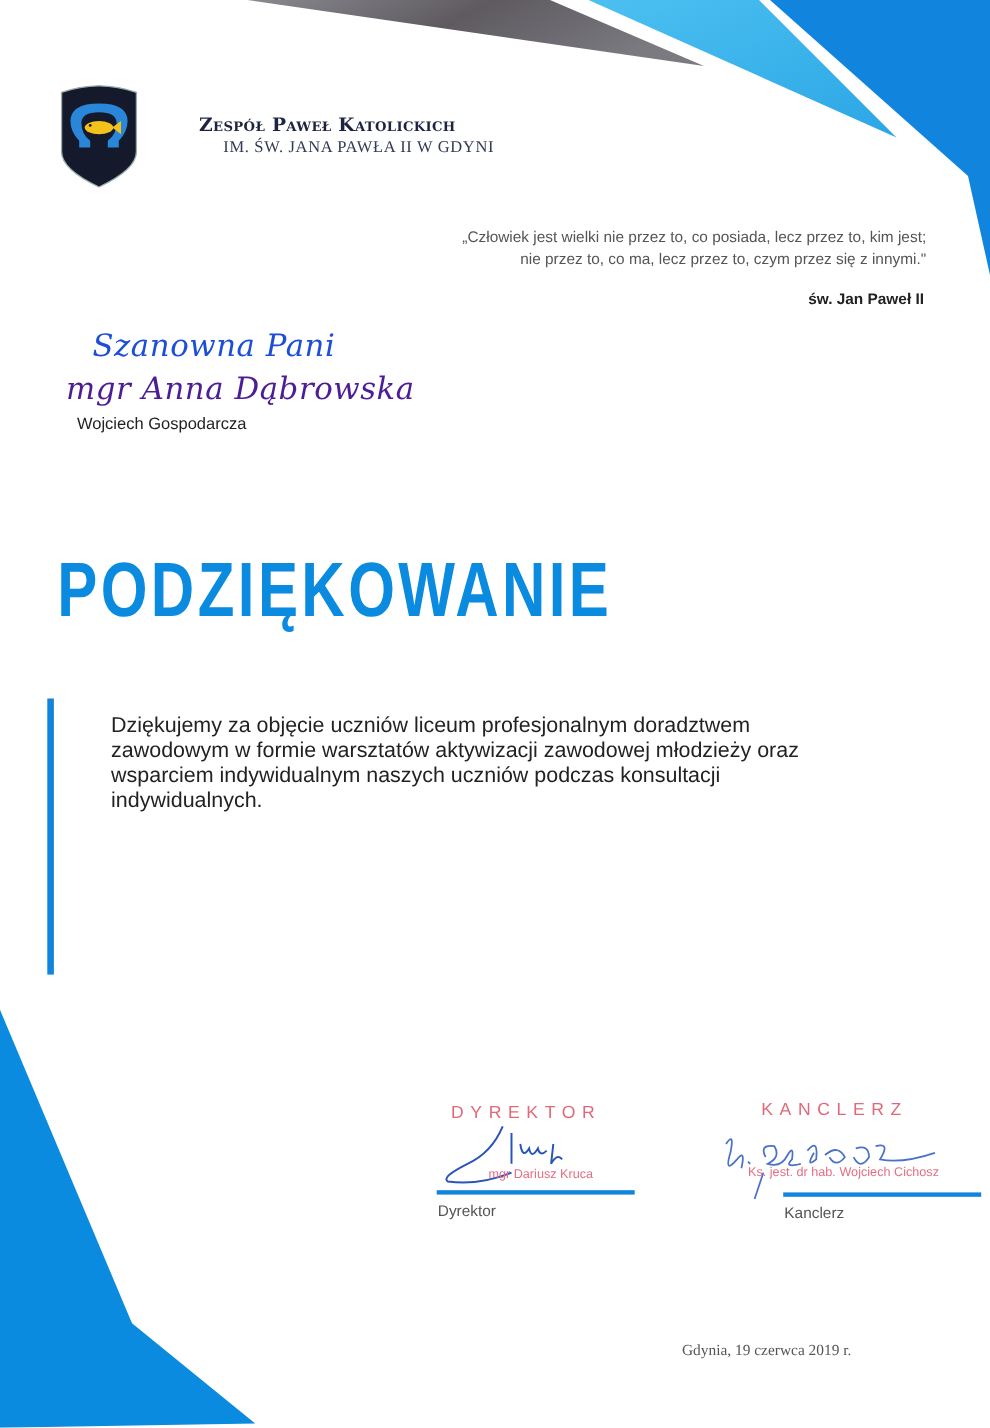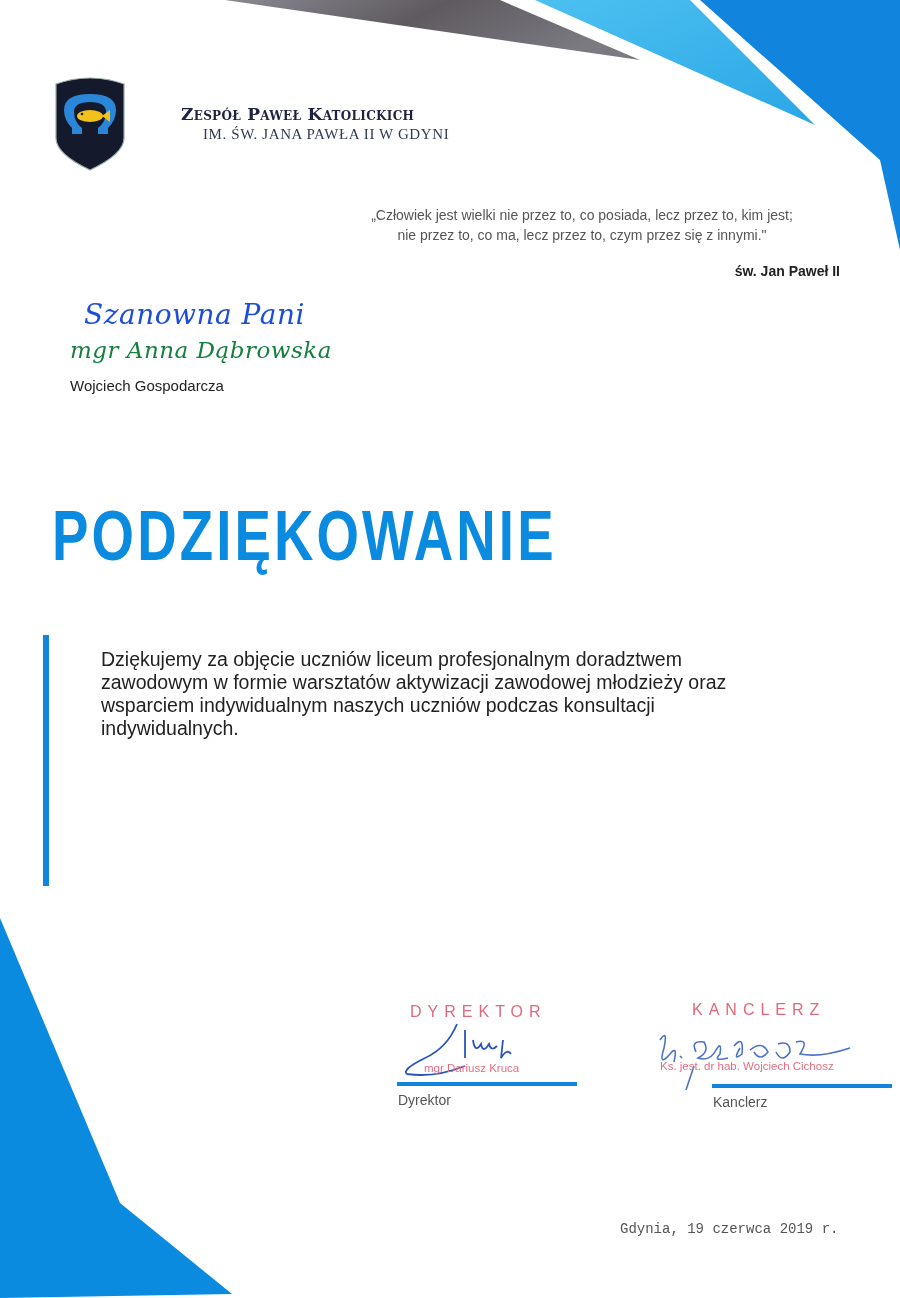--- a/index.html
+++ b/index.html
@@ -19,38 +19,38 @@
   }
   .school-sub {
     position: absolute; left: 203px; top: 126px;
     font-family: "Liberation Serif", serif; color: #333a55;
     font-size: 15px; letter-spacing: 0.6px; text-transform: uppercase;
   }
   .school-sub::first-letter { font-size: 15px; }
 
   .quote {
     position: absolute; right: 58px; top: 205px; width: 520px;
-    text-align: center; font-family: "Liberation Sans", sans-serif;
+    text-align: right; font-family: "Liberation Sans", sans-serif;
     font-size: 14px; line-height: 20px; color: #555;
   }
   .quote-author {
     position: absolute; right: 60px; top: 263px;
     font-family: "Liberation Sans", sans-serif; font-weight: bold;
     font-size: 14px; color: #222;
   }
 
   .salutation {
     position: absolute; left: 84px; top: 298px;
     font-family: "DejaVu Serif", serif; font-style: italic;
     font-size: 28px; color: #1d4ed8; letter-spacing: 0.5px;
   }
   .recipient-name {
-    position: absolute; left: 70px; top: 337px;
+    position: absolute; left: 60px; top: 337px;
     font-family: "DejaVu Serif", serif; font-style: italic;
-    font-size: 23px; color: #15803d; letter-spacing: 0.5px;
+    font-size: 28px; color: #4c1d95; letter-spacing: 0.5px;
   }
   .recipient-org {
     position: absolute; left: 70px; top: 377px;
     font-family: "Liberation Sans", sans-serif;
     font-size: 15px; color: #222;
   }
 
   .title {
     position: absolute; left: 52px; top: 496px;
     font-family: "Liberation Sans", sans-serif; font-weight: bold;
@@ -63,32 +63,32 @@
     position: absolute; left: 101px; top: 648px; width: 680px;
     font-family: "Liberation Sans", sans-serif; font-size: 19.5px; line-height: 23px; color: #222;
   }
 
   .sig-stamp {
     position: absolute; font-family: "Liberation Sans", sans-serif;
     color: #e0697a; font-size: 16px; letter-spacing: 6px;
   }
   .sig-small {
     position: absolute; font-family: "Liberation Sans", sans-serif;
-    color: #e56d82; font-size: 11.5px;
+    color: #e56d82; font-size: 11.5px; margin-left: 20px;
   }
   .sig-line { position: absolute; height: 4px; background: #1185dd; }
   .sig-role {
     position: absolute; font-family: "Liberation Sans", sans-serif;
     font-size: 14px; color: #555;
   }
   .signature { position: absolute; pointer-events: none; }
 
   .date {
     position: absolute; left: 620px; top: 1221px;
-    font-family: Liberation Mono, monospace; font-size: 14px; color: #555;
+    font-family: Liberation Serif, serif; font-size: 14px; color: #555;
   }
 </style>
 </head>
 <body>
 
 <svg class="deco" viewBox="0 0 900 1298" xmlns="http://www.w3.org/2000/svg">
   <defs>
     <linearGradient id="grayGrad" x1="0" y1="0" x2="1" y2="0.3">
       <stop offset="0" stop-color="#8a8a90"></stop>
       <stop offset="0.5" stop-color="#5e5a60"></stop>

